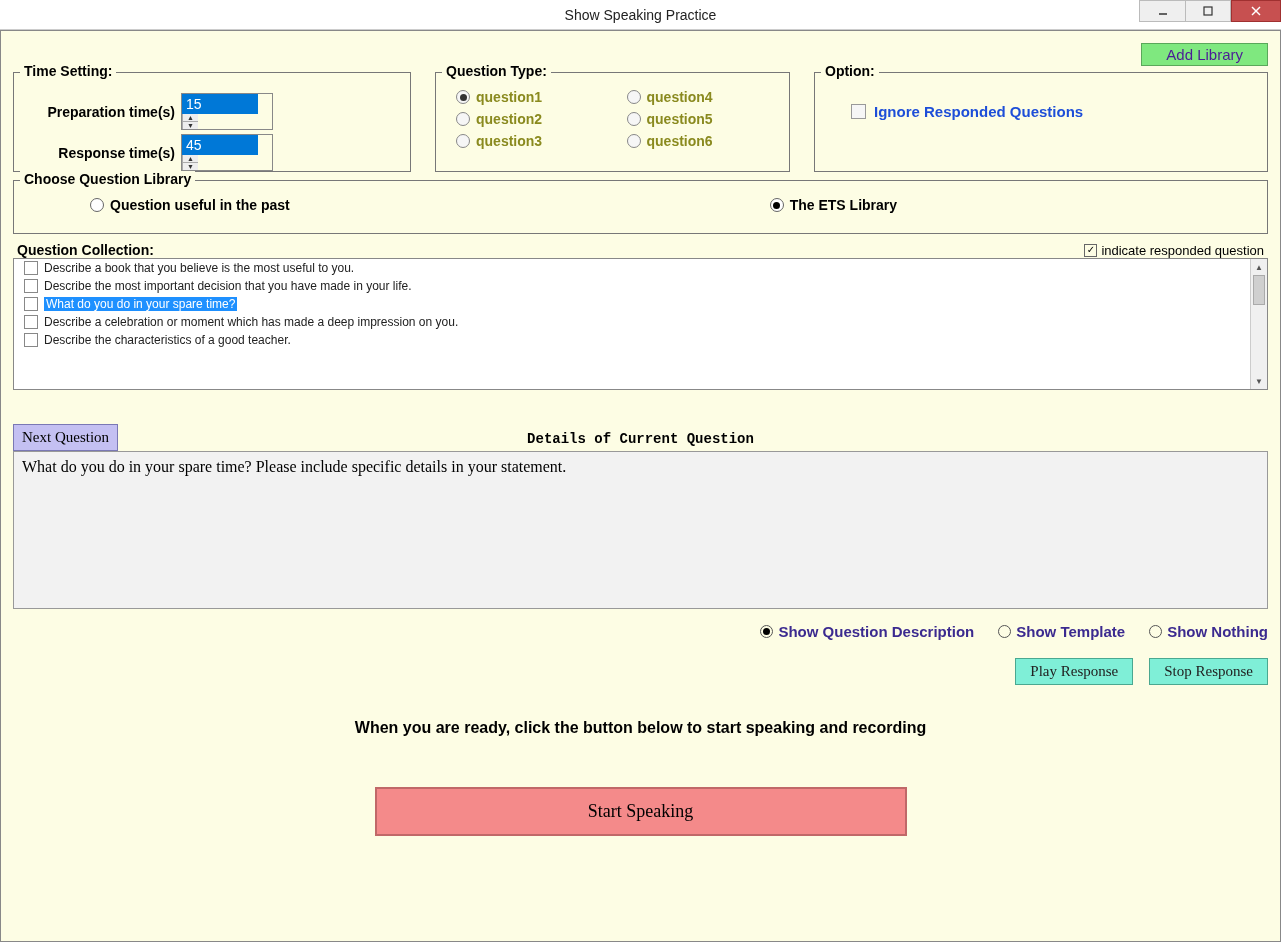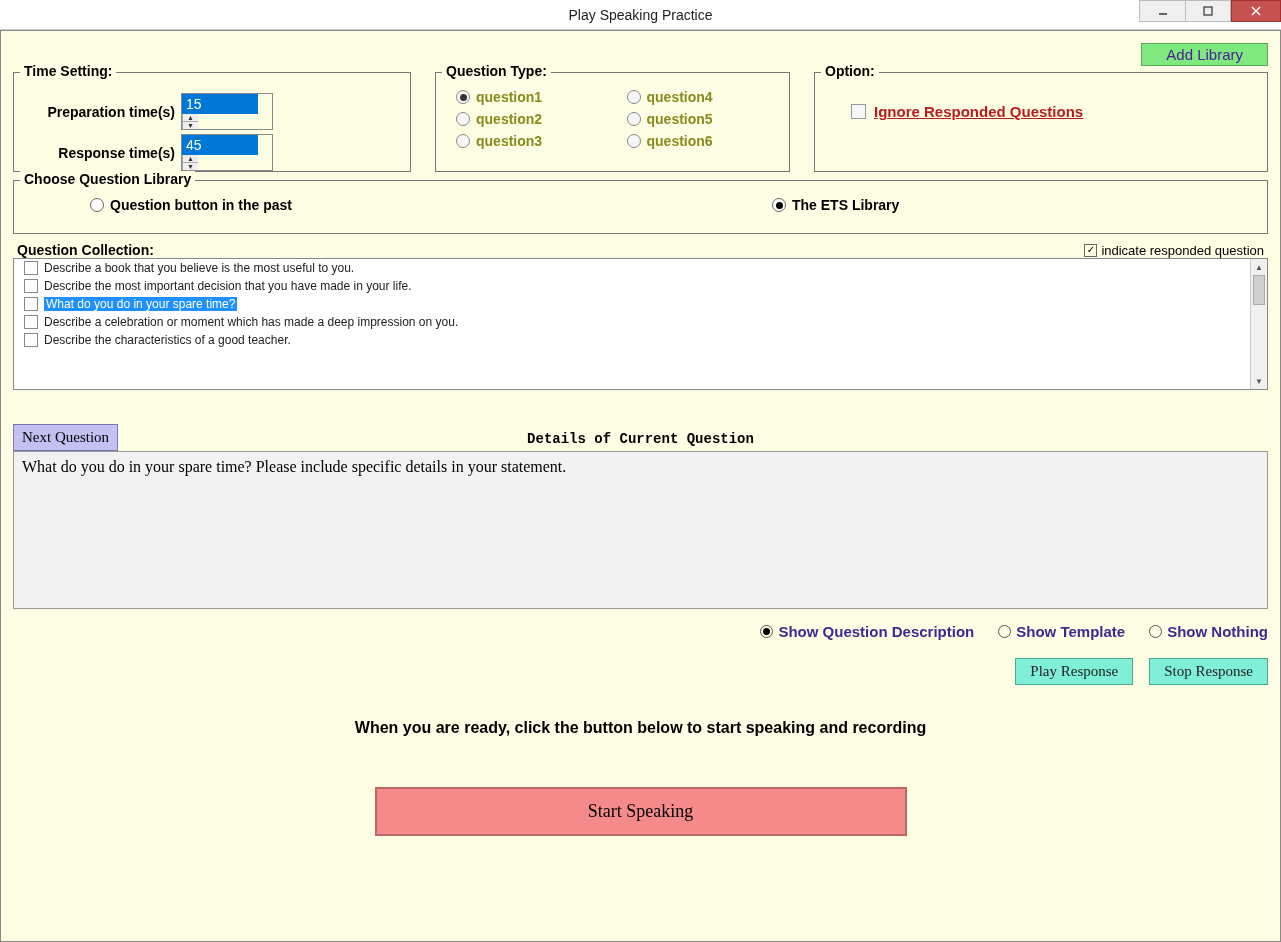--- a/index.html
+++ b/index.html
@@ -37,21 +37,21 @@
 .spin .sp { height: 50%; font-size: 7px; display: flex; align-items: center; justify-content: center; border-bottom: 1px solid #aaa; cursor: pointer; color: #333; }
 .spin .sp:last-child { border-bottom: none; }
 
 .qtype-grid { display: grid; grid-template-columns: 1fr 1fr; gap: 6px 28px; padding: 0 8px; }
 .radio-olive { display: flex; align-items: center; font-size: 14px; color: #8a8a1f; font-weight: bold; }
 .radio-olive .rdot { width: 14px; height: 14px; border: 1px solid #888; border-radius: 50%; margin-right: 6px; display: inline-flex; align-items: center; justify-content: center; background: #f6f6f6; }
 .radio-olive .rdot.checked::after { content: ""; width: 7px; height: 7px; background: #333; border-radius: 50%; }
 
 .opt-check { display: flex; align-items: center; padding: 14px 0 0 24px; }
 .opt-check .cbox { width: 15px; height: 15px; border: 1px solid #999; background: #f6f6f6; margin-right: 8px; }
-.opt-check label { font-weight: bold; color: #b91c1c; font-size: 15px; text-decoration: underline; }
+.opt-check label { font-weight: bold; color: #1d4ed8; font-size: 15px; }
 
 
 .panel.lib { width: 100%; height: 54px; padding: 10px 12px 6px 12px; }
 .lib-row { display: flex; gap: 60px; padding: 6px 0 0 64px; }
 .radio-b { display: flex; align-items: center; font-weight: bold; font-size: 14px; }
 .radio-b .rdot { width: 14px; height: 14px; border: 1px solid #666; border-radius: 50%; margin-right: 6px; display: inline-flex; align-items: center; justify-content: center; background: #fff; }
 .radio-b .rdot.checked::after { content: ""; width: 7px; height: 7px; background: #000; border-radius: 50%; }
 .lib-spacer { width: 360px; }
 
 
@@ -92,21 +92,21 @@
 
 .ready-text { text-align: center; font-weight: bold; font-size: 16px; margin-top: 34px; }
 
 .start-row { display: flex; justify-content: center; margin-top: 50px; }
 .btn-start { width: 532px; padding: 12px; background: #f48a8a; border: 2px solid #c06868; font-size: 18px; font-family: Georgia, serif; }
 </style>
 </head>
 <body>
 
 <div class="titlebar">
-  <span class="title">Play Speaking Practice</span>
+  <span class="title">Show Speaking Practice</span>
   <div class="controls">
     <div class="ctrl min">
       <svg width="10" height="10">
           <line x1="1" y1="8" x2="9" y2="8" stroke="#333" stroke-width="1.5"></line>
         </svg>
     </div>
     <div class="ctrl max">
       <svg width="10" height="10">
           <rect x="1" y="1" width="8" height="8" fill="none" stroke="#333" stroke-width="1.2"></rect>
         </svg>
@@ -189,21 +189,21 @@
         <label>Ignore Responded Questions</label>
       </div>
     </div>
   </div>
 
   <div class="panel lib">
     <div class="legend">Choose Question Library</div>
     <div class="lib-row">
       <div class="radio-b">
             <span class="rdot"></span>
-            <span>Question button in the past</span>
+            <span>Question useful in the past</span>
           </div>
       <div class="lib-spacer"></div>
       <div class="radio-b">
             <span class="rdot checked"></span>
             <span>The ETS Library</span>
           </div>
     </div>
   </div>
 
   <div class="coll-head">

